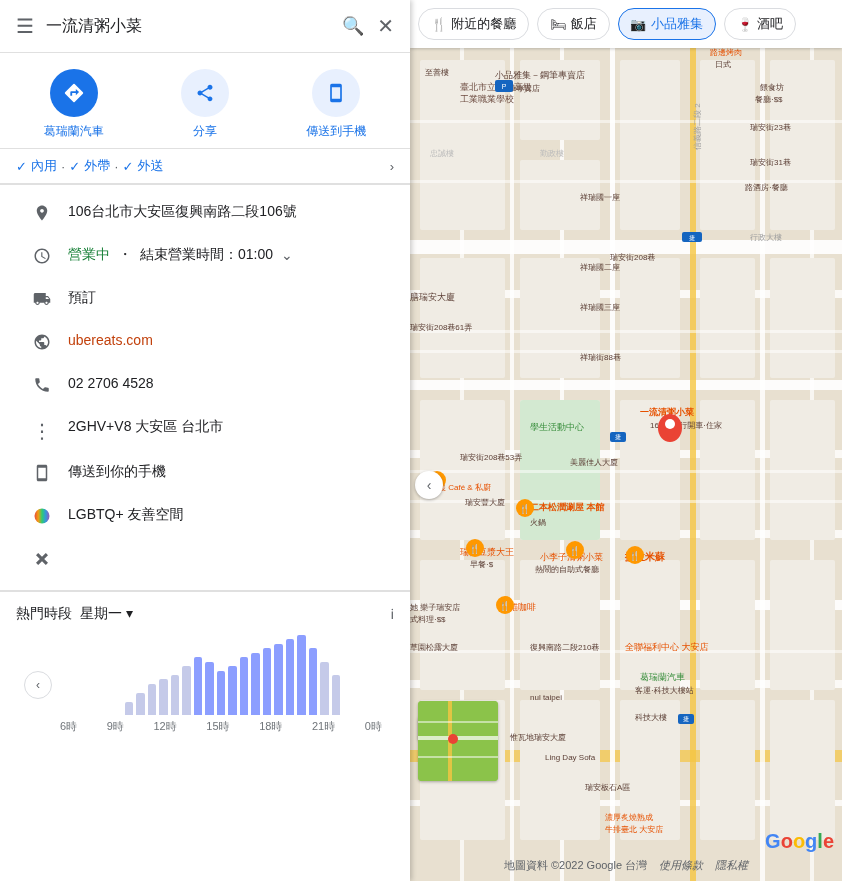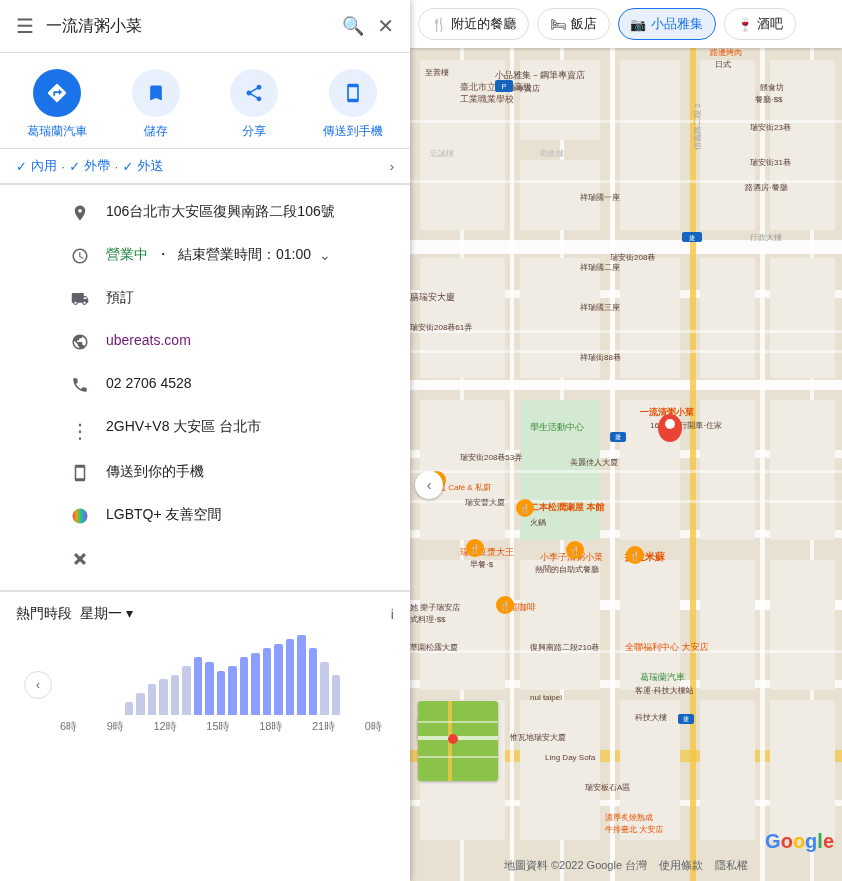--- a/index.html
+++ b/index.html
@@ -102,21 +102,20 @@
       flex-shrink: 0;
     }
     .tags-row .check { color: #1a73e8; margin-right: 4px; }
     .tags-row .dot { color: #5f6368; margin: 0 4px; }
     .tags-row .arrow { margin-left: auto; color: #5f6368; }
 
     
     .info-section {
       padding: 8px 16px;
       flex-shrink: 0;
-      margin-left: 38px;
     }
     .info-row {
       display: flex;
       align-items: flex-start;
       padding: 10px 16px;
       gap: 16px;
       font-size: 14px;
       color: #202124;
     }
     .info-icon {
@@ -124,21 +123,21 @@
       text-align: center;
       color: #5f6368;
       font-size: 16px;
       flex-shrink: 0;
       margin-top: 1px;
     }
     .info-content {
       flex: 1;
     }
     .info-content a {
-      color: #701a75;
+      color: #c2410c;
       text-decoration: none;
     }
     .info-row-open {
       color: #188038;
     }
     .hours-row {
       display: flex;
       align-items: center;
       gap: 8px;
       text-align: right;
@@ -359,20 +358,21 @@
       display: flex;
       justify-content: center;
       gap: 12px;
       font-size: 11px;
       color: #5f6368;
       z-index: 5;
     }
     .map-attribution a {
       color: #5f6368;
       text-decoration: none;
+      font-style: italic;
     }
 
     
     .map-thumbnail {
       position: absolute;
       bottom: 44px;
       left: 8px;
       width: 80px;
       height: 80px;
       border-radius: 4px;
@@ -407,28 +407,20 @@
   </div>
 
   <div class="action-buttons">
     <div class="action-btn">
       <div class="action-btn-circle">
         <svg width="22" height="22" viewBox="0 0 24 24" fill="white">
           <path d="M21.71 11.29l-9-9a1 1 0 00-1.42 0l-9 9a1 1 0 000 1.42l9 9a1 1 0 001.42 0l9-9a1 1 0 000-1.42zM14 14.5V12h-4v3H8v-4a1 1 0 011-1h5V7.5l3.5 3.5-3.5 3.5z"></path>
         </svg>
       </div>
       <span class="action-btn-label">葛瑞蘭汽車</span>
-    </div>
-    <div class="action-btn">
-      <div class="action-btn-circle outline">
-        <svg width="20" height="20" viewBox="0 0 24 24" fill="#1a73e8">
-          <path d="M17 3H7a2 2 0 00-2 2v16l7-3 7 3V5a2 2 0 00-2-2z"></path>
-        </svg>
-      </div>
-      <span class="action-btn-label">儲存</span>
     </div>
     <div class="action-btn">
       <div class="action-btn-circle outline">
         <svg width="20" height="20" viewBox="0 0 24 24" fill="#1a73e8">
           <path d="M18 16.08c-.76 0-1.44.3-1.96.77L8.91 12.7c.05-.23.09-.46.09-.7s-.04-.47-.09-.7l7.05-4.11c.54.5 1.25.81 2.04.81 1.66 0 3-1.34 3-3s-1.34-3-3-3-3 1.34-3 3c0 .24.04.47.09.7L8.04 9.81C7.5 9.31 6.79 9 6 9c-1.66 0-3 1.34-3 3s1.34 3 3 3c.79 0 1.5-.31 2.04-.81l7.12 4.16c-.05.21-.08.43-.08.65 0 1.61 1.31 2.92 2.92 2.92s2.92-1.31 2.92-2.92-1.31-2.92-2.92-2.92z"></path>
         </svg>
       </div>
       <span class="action-btn-label">分享</span>
     </div>
     <div class="action-btn">

